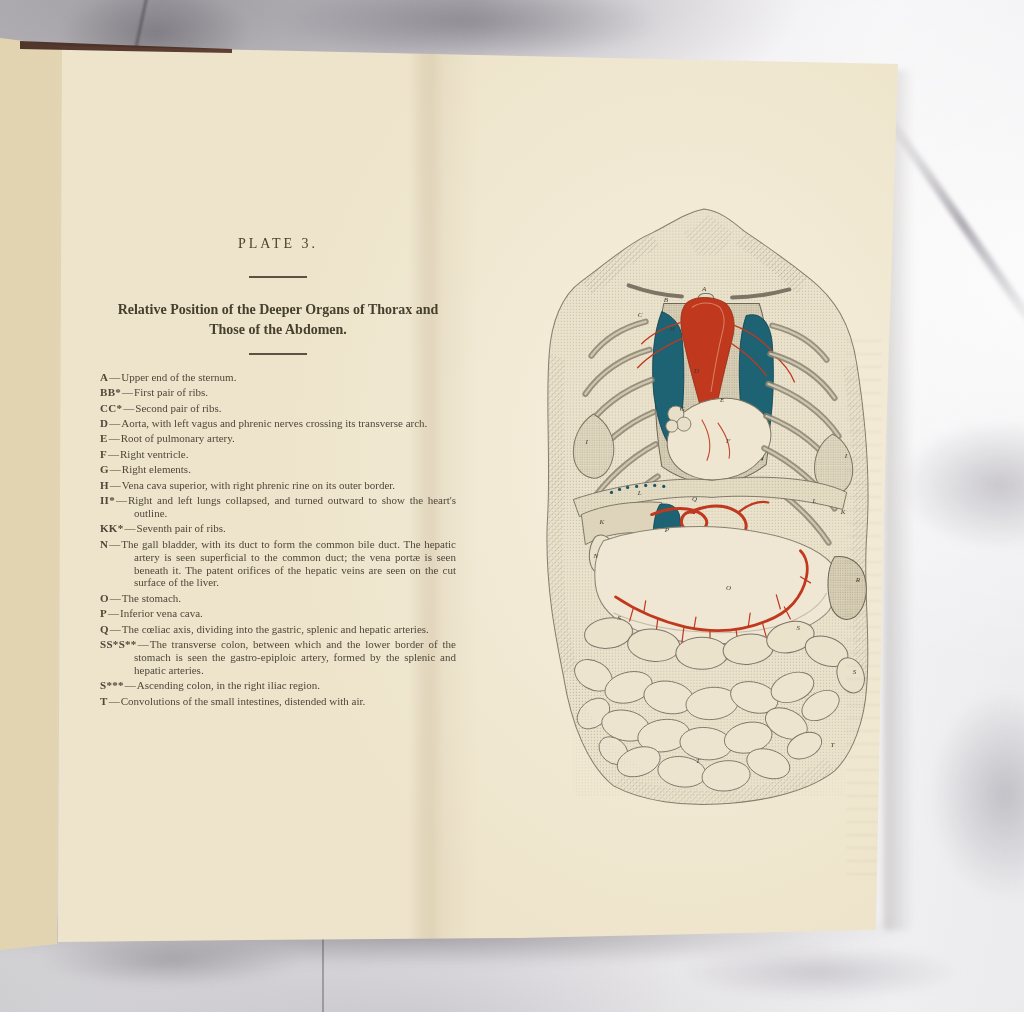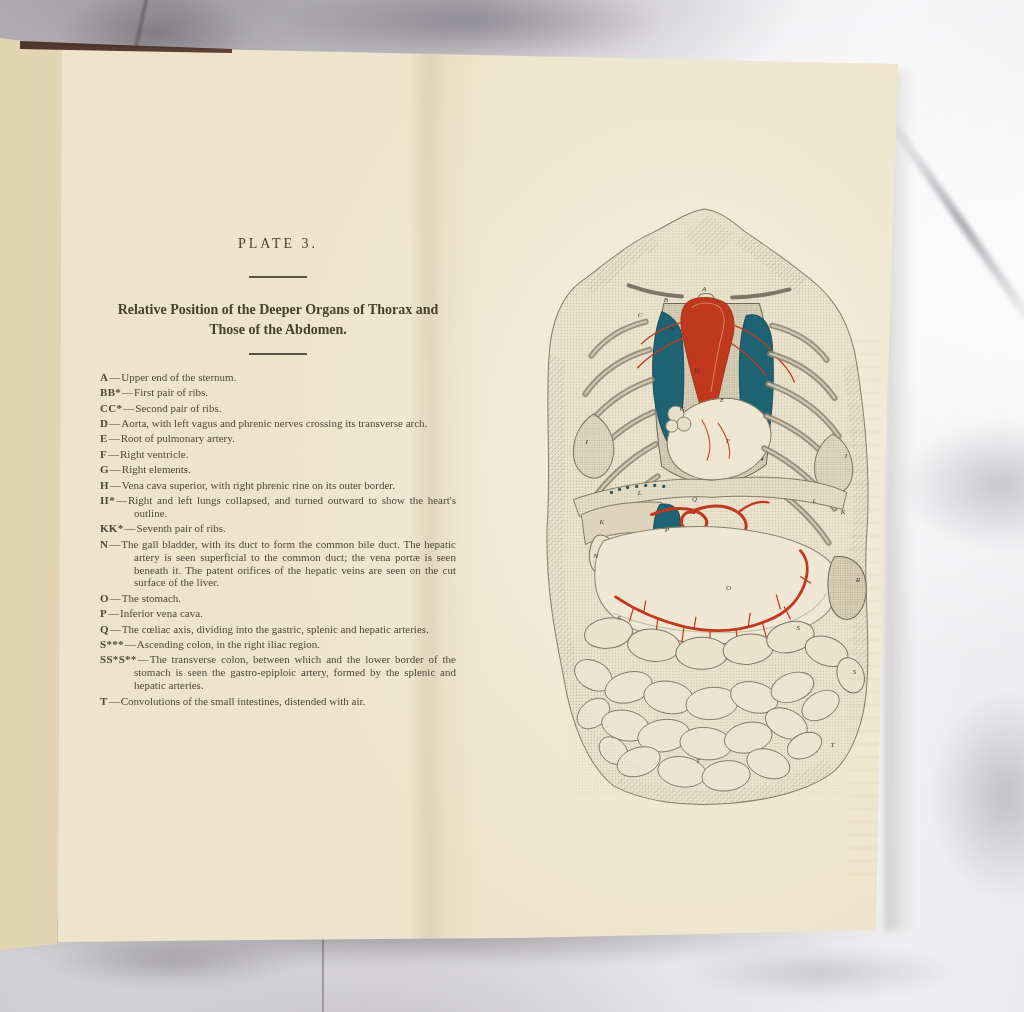--- a/index.html
+++ b/index.html
@@ -321,23 +321,23 @@
 
           <li><b>N</b><span class="sep">—</span><span>The gall bladder, with its duct to form the common bile duct. The hepatic artery is seen superficial to the common duct; the vena portæ is seen beneath it. The patent orifices of the hepatic veins are seen on the cut surface of the liver.</span></li>
 
           <li><b>O</b><span class="sep">—</span><span>The stomach.</span></li>
 
           <li><b>P</b><span class="sep">—</span><span>Inferior vena cava.</span></li>
 
           <li><b>Q</b><span class="sep">—</span><span>The cœliac axis, dividing into the gastric, splenic and hepatic arteries.</span></li>
 
 
+          <li><b>SS*S**</b><span class="sep">—</span><span>The transverse colon, between which and the lower border of the stomach is seen the gastro-epiploic artery, formed by the splenic and hepatic arteries.</span></li>
+
           <li><b>S***</b><span class="sep">—</span><span>Ascending colon, in the right iliac region.</span></li>
-
-          <li><b>SS*S**</b><span class="sep">—</span><span>The transverse colon, between which and the lower border of the stomach is seen the gastro-epiploic artery, formed by the splenic and hepatic arteries.</span></li>
 
           <li><b>T</b><span class="sep">—</span><span>Convolutions of the small intestines, distended with air.</span></li>
         </ol>
     </div>
 
     <div class="plate-illustration">
       <svg viewBox="0 0 350 605">
         <defs>
           <pattern id="stip" width="3" height="3" patternUnits="userSpaceOnUse">
             <circle cx="1" cy="1" r="0.55" fill="#7a7466" opacity="0.5"></circle>

